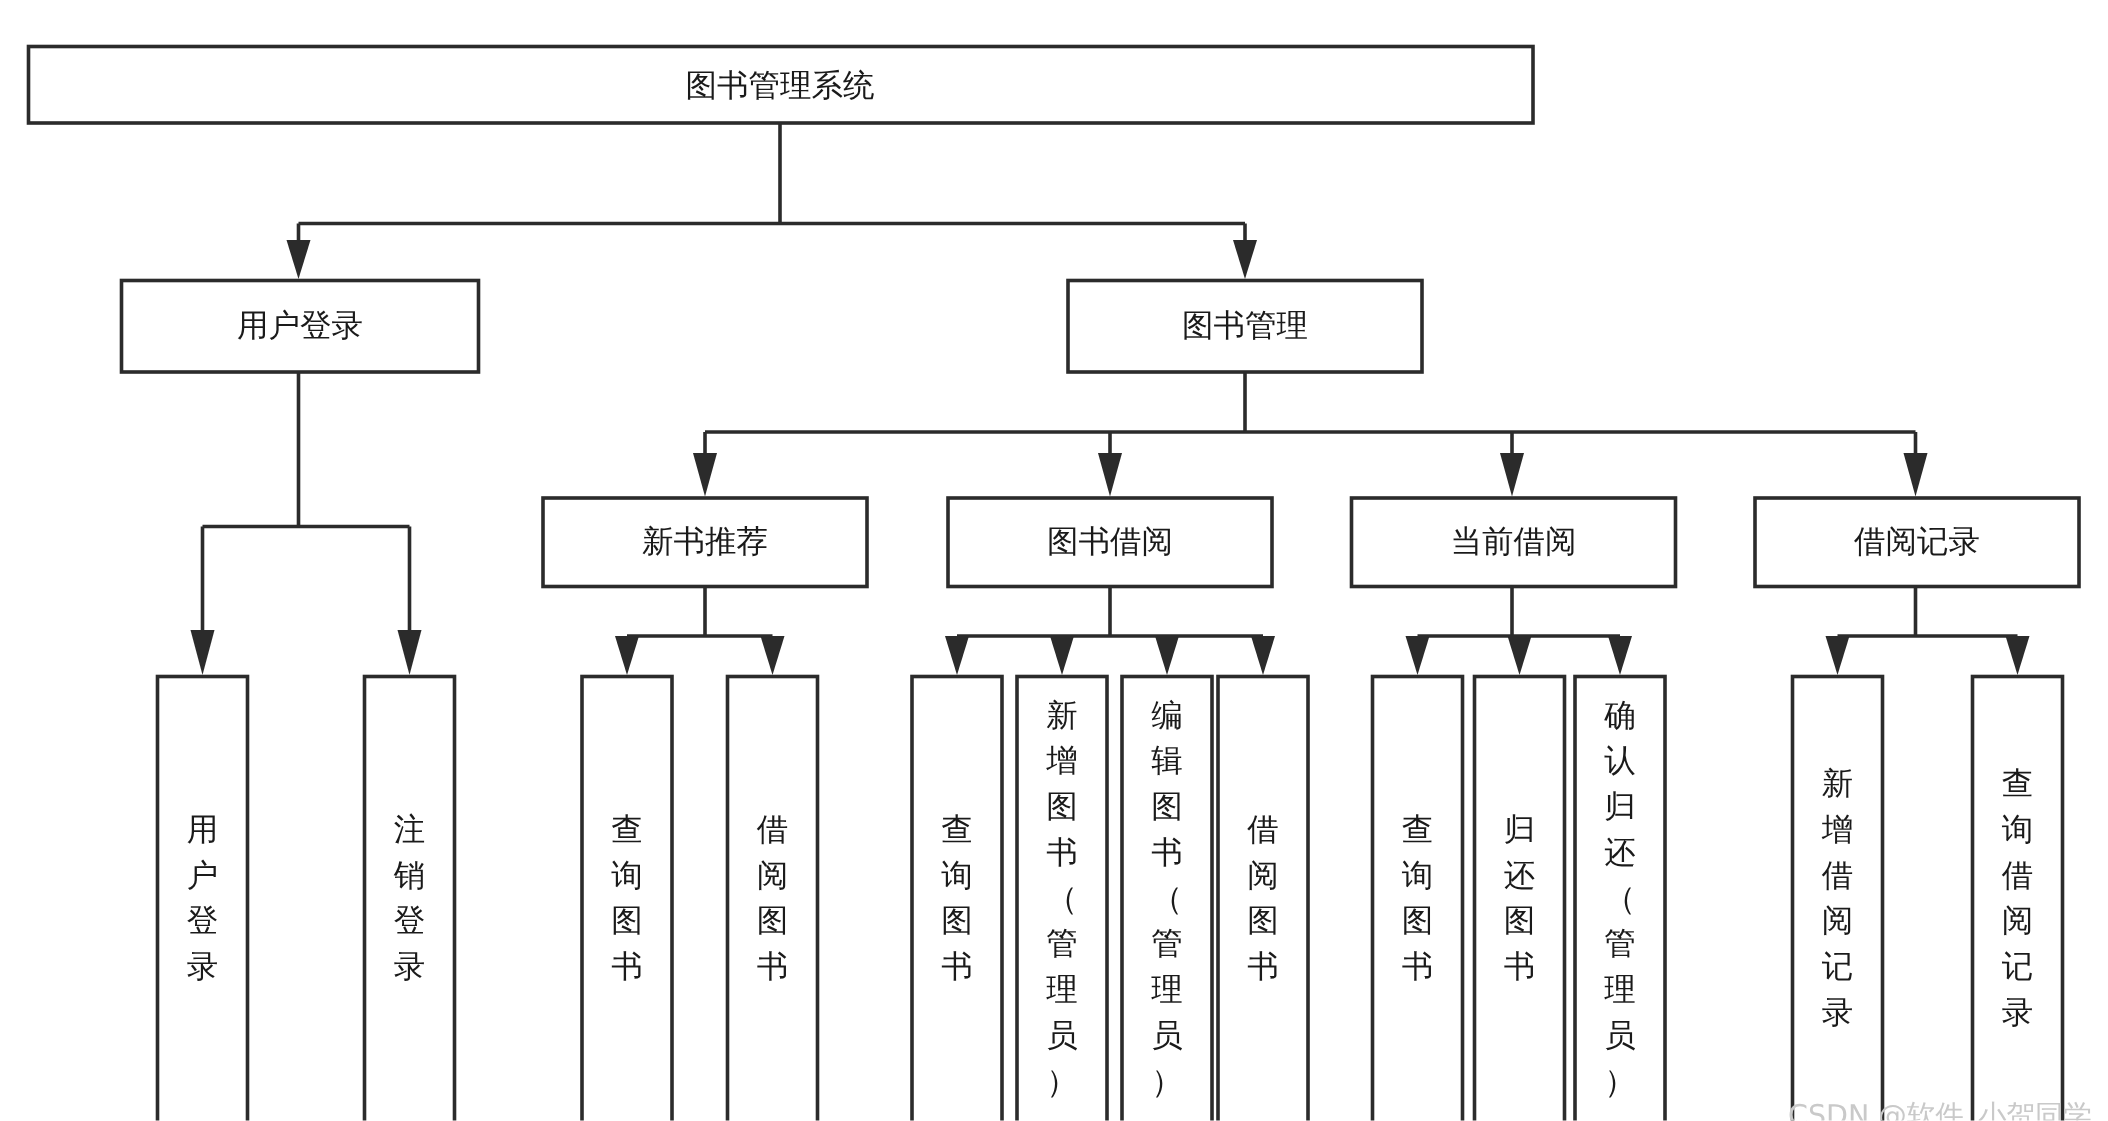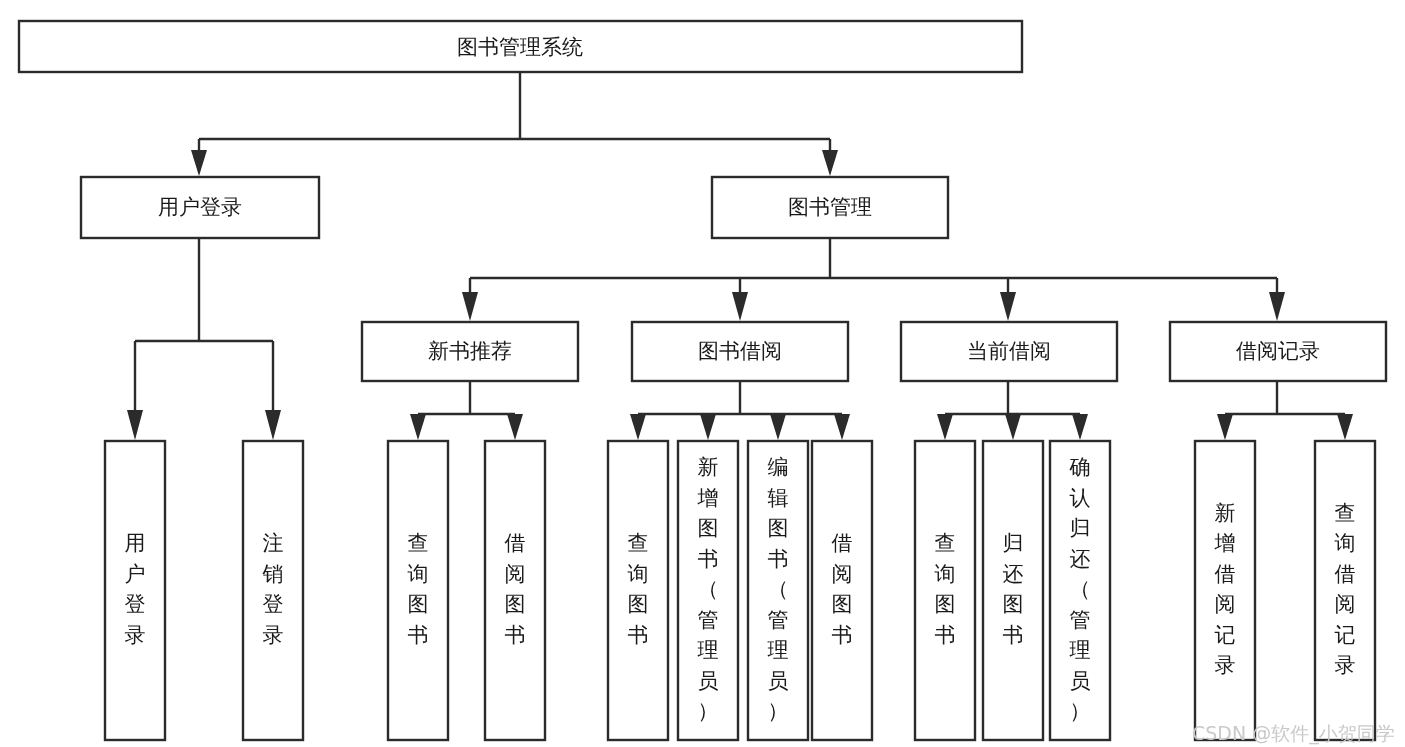--- a/index.html
+++ b/index.html
@@ -11,21 +11,21 @@
   body {
     width: 1405px;
     height: 747px;
     font-family: "DejaVu Sans", "Liberation Sans", sans-serif;
     overflow: hidden;
     position: relative;
   }
   #diagram-root {
     position: absolute;
     left: 0;
-    top: 6px;
+    top: 16px;
     width: 1405px;
     height: 576px;
   }
   svg.diagram-canvas {
     display: block;
     width: 1405px;
     height: 747px;
   }
   .node-box {
     fill: #ffffff;

